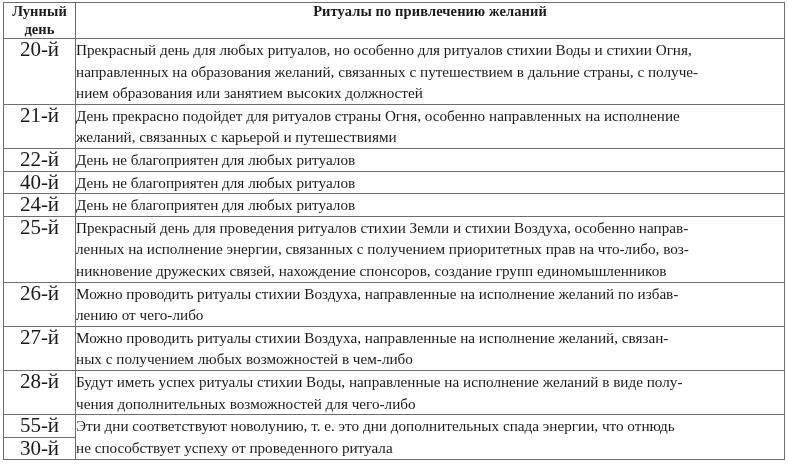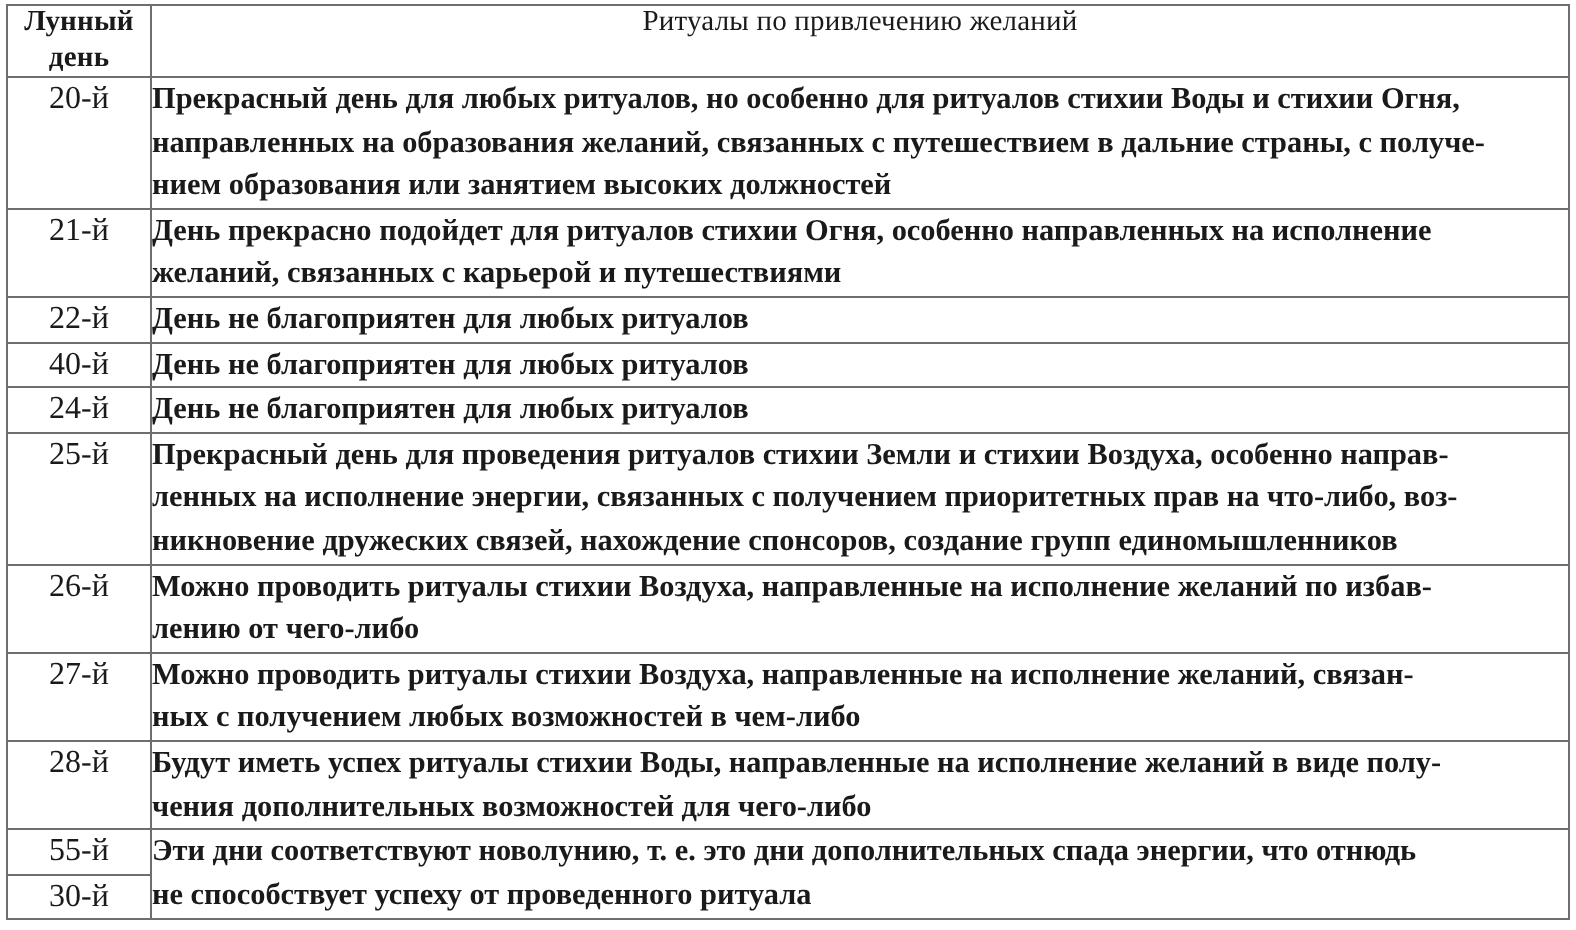--- a/index.html
+++ b/index.html
@@ -45,44 +45,43 @@
     text-align: center;
     font-weight: bold;
     font-size: 14.5px;
     line-height: 17.5px;
     padding: 4px 2px 5px 2px;
     letter-spacing: 0.1px;
   }
   th.head-day .hd-line { display: block; white-space: nowrap; }
   th.head-text {
     text-align: center;
-    font-weight: normal;
+    font-weight: bold;
     font-size: 14.5px;
     line-height: 17px;
     padding: 4px 6px 5px 6px;
     vertical-align: middle;
     letter-spacing: 0.1px;
   }
 
   
   td.day-cell {
     text-align: center;
-    font-size: 16px;
+    font-size: 21px;
     line-height: 21.5px;
     padding: 1px 2px 1px 2px;
     white-space: nowrap;
   }
   td.text-cell {
     text-align: left;
     font-size: 15.2px;
     line-height: 21.6px;
     padding: 1px 7px 2px 8px;
     text-align: justify;
     text-justify: inter-word;
-    font-weight: bold;
   }
   td.text-cell .tl {
     display: block;
     white-space: nowrap;
   }
   
   td.text-cell.short .tl { white-space: nowrap; }
 </style>
 </head>
 <body>
@@ -112,21 +111,21 @@
         <td class="text-cell">
           <span class="tl">Прекрасный день для любых ритуалов, но особенно для ритуалов стихии Воды и стихии Огня,</span>
           <span class="tl">направленных на образования желаний, связанных с путешествием в дальние страны, с получе-</span>
           <span class="tl">нием образования или занятием высоких должностей</span>
         </td>
       </tr>
 
       <tr>
         <td class="day-cell">21-й</td>
         <td class="text-cell">
-          <span class="tl">День прекрасно подойдет для ритуалов стихии Огня, особенно направленных на исполнение</span>
+          <span class="tl">День прекрасно подойдет для ритуалов страны Огня, особенно направленных на исполнение</span>
           <span class="tl">желаний, связанных с карьерой и путешествиями</span>
         </td>
       </tr>
 
       <tr>
         <td class="day-cell">22-й</td>
         <td class="text-cell short">
           <span class="tl">День не благоприятен для любых ритуалов</span>
         </td>
       </tr>

